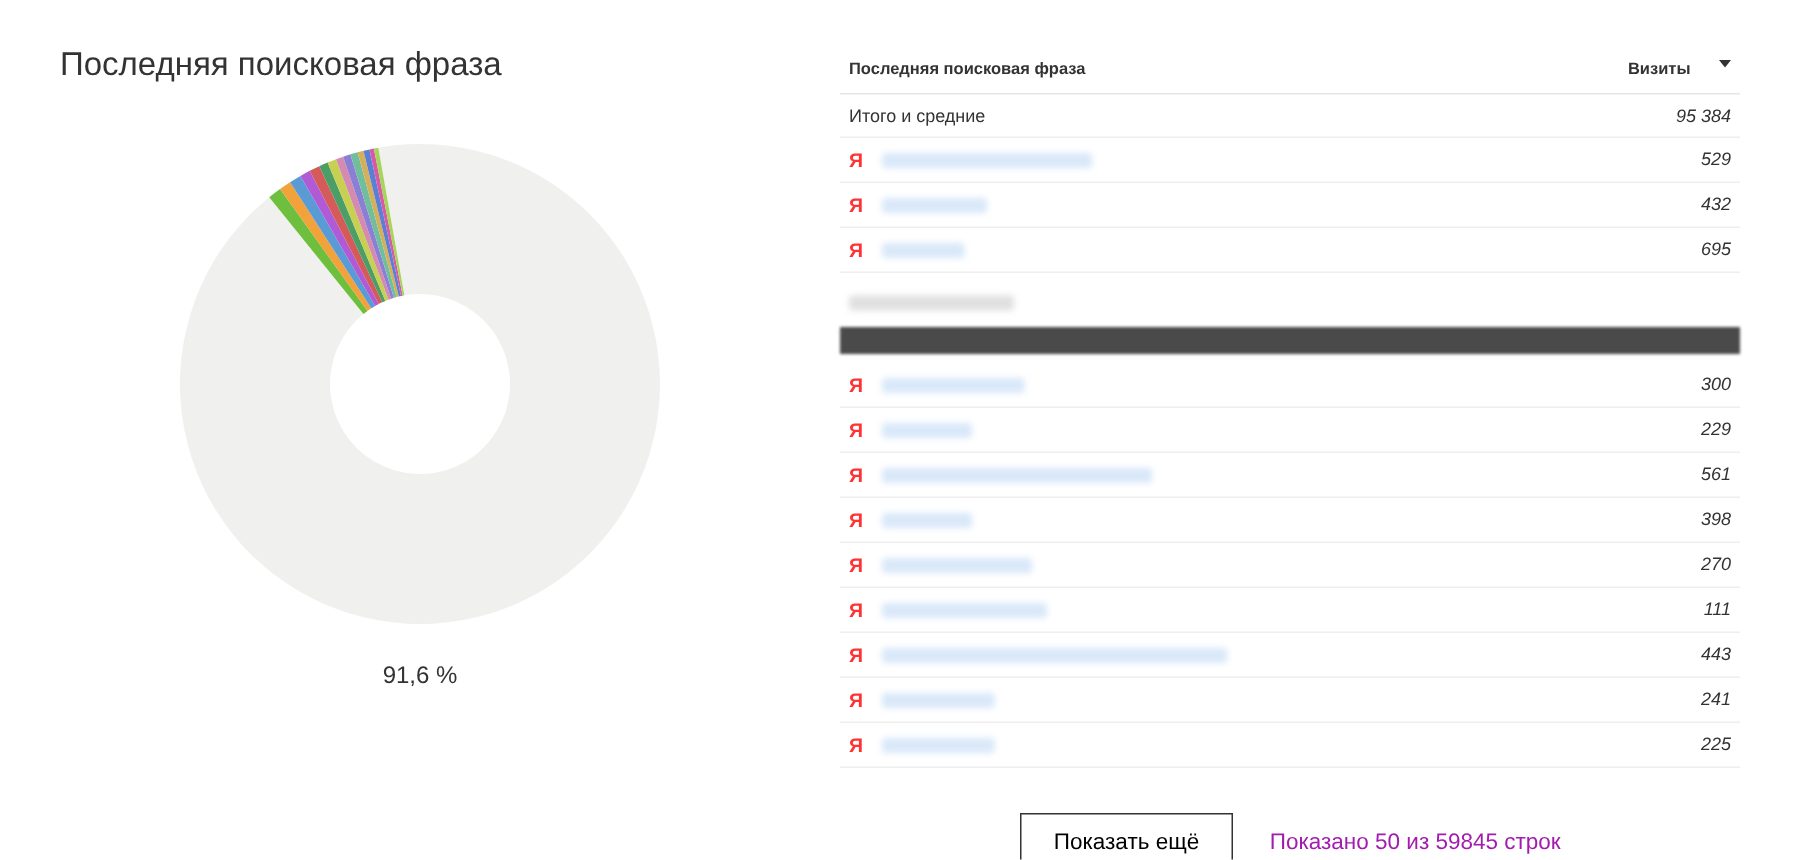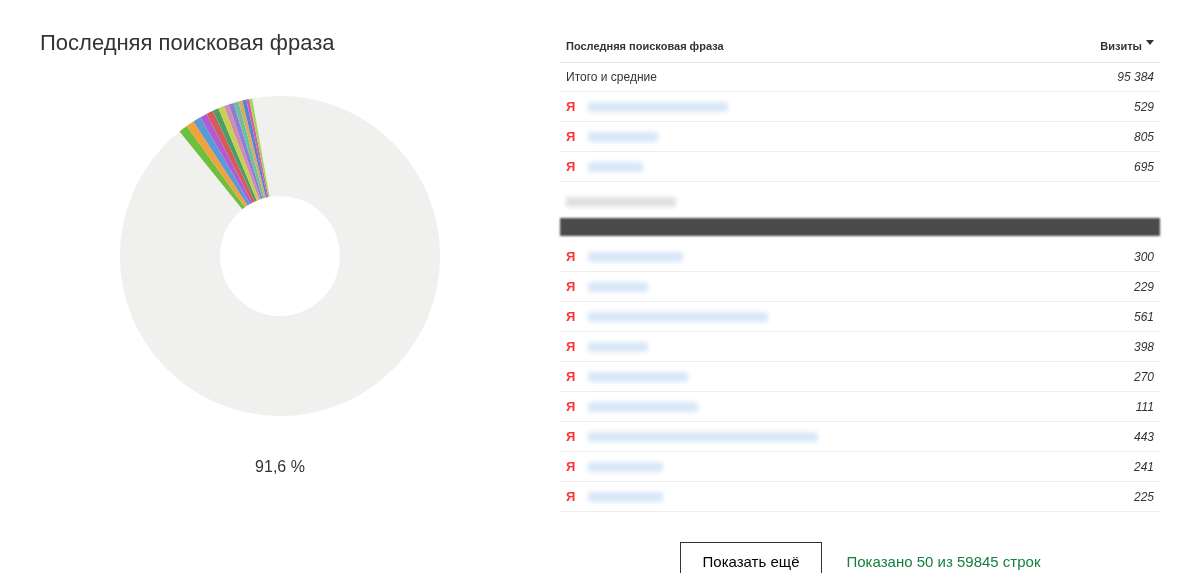--- a/index.html
+++ b/index.html
@@ -28,46 +28,46 @@
     position: relative;
     width: 340px;
     height: 340px;
     margin: 30px auto 0 auto;
   }
   .donut-wrap svg { display:block; }
   .donut-label {
     text-align: center;
     font-size: 16px;
     color: #333;
-    margin-top: 32px;
+    margin-top: 16px;
   }
   .right-panel {
     flex: 1;
     font-size: 12px;
   }
   .table-header {
     display: flex;
     justify-content: space-between;
     padding: 10px 6px;
     border-bottom: 1px solid #e5e5e5;
     color: #333;
     font-size: 11px;
     font-weight: bold;
   }
-  .th-visits { display:flex; align-items:flex-start; gap:4px; cursor:pointer;}
+  .th-visits { display:flex; align-items:flex-start; gap:19px; cursor:pointer;}
   .arrow-down {
     display:inline-block; width:0;height:0;
     border-left:4px solid transparent;
     border-right:4px solid transparent;
     border-top:5px solid #333;
   }
   .summary-row, .data-row {
     display: flex;
     justify-content: space-between;
-    align-items: center;
+    align-items: flex-start;
     padding: 7px 6px;
     border-bottom: 1px solid #eee;
     font-size: 12px;
   }
   .summary-row { color:#333; }
   .summary-row .val, .data-row .val {
     color:#333;
     font-variant-numeric: tabular-nums;
     font-style: italic;
   }
@@ -106,21 +106,21 @@
   }
   .show-more-btn {
     border:1px solid #333;
     background:#fff;
     padding:10px 22px;
     font-size:15px;
     cursor:pointer;
   }
   .shown-count {
     font-size:15px;
-    color:#15803d;
+    color:#a21caf;
   }
 </style>
 </head>
 <body>
 
 <div class="container">
   <div class="left-panel">
     <h1 class="page-title">Последняя поисковая фраза</h1>
     <div class="donut-wrap">
       <svg id="donut-svg" width="340" height="340" viewBox="0 0 340 340">
@@ -164,21 +164,21 @@
             <span class="ya-icon">Я</span>
             <span class="blur-text" style="width: 140px;"></span>
           </span>
           <span class="val">529</span>
         </div>
         <div class="data-row">
           <span class="label">
             <span class="ya-icon">Я</span>
             <span class="blur-text" style="width: 70px;"></span>
           </span>
-          <span class="val">805</span>
+          <span class="val">432</span>
         </div>
         <div class="data-row">
           <span class="label">
             <span class="ya-icon">Я</span>
             <span class="blur-text" style="width: 55px;"></span>
           </span>
           <span class="val">695</span>
         </div>
       </div>
 

